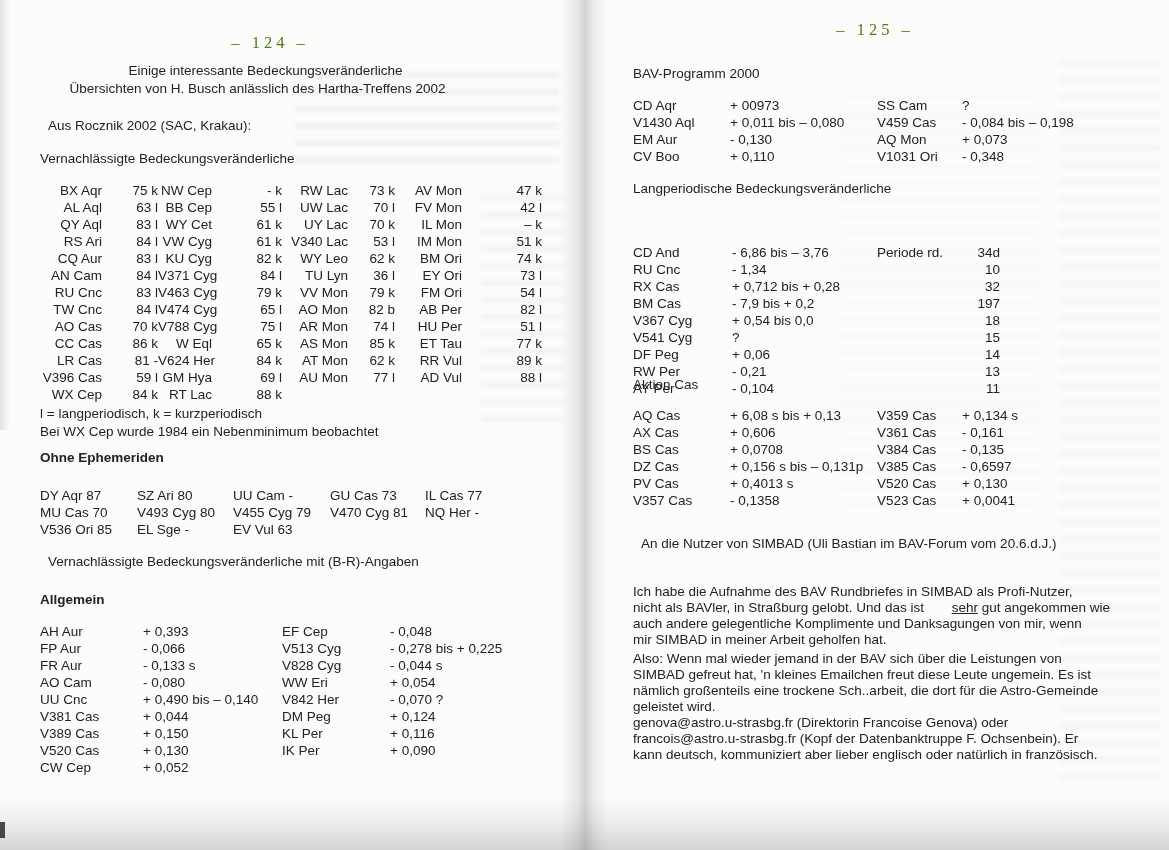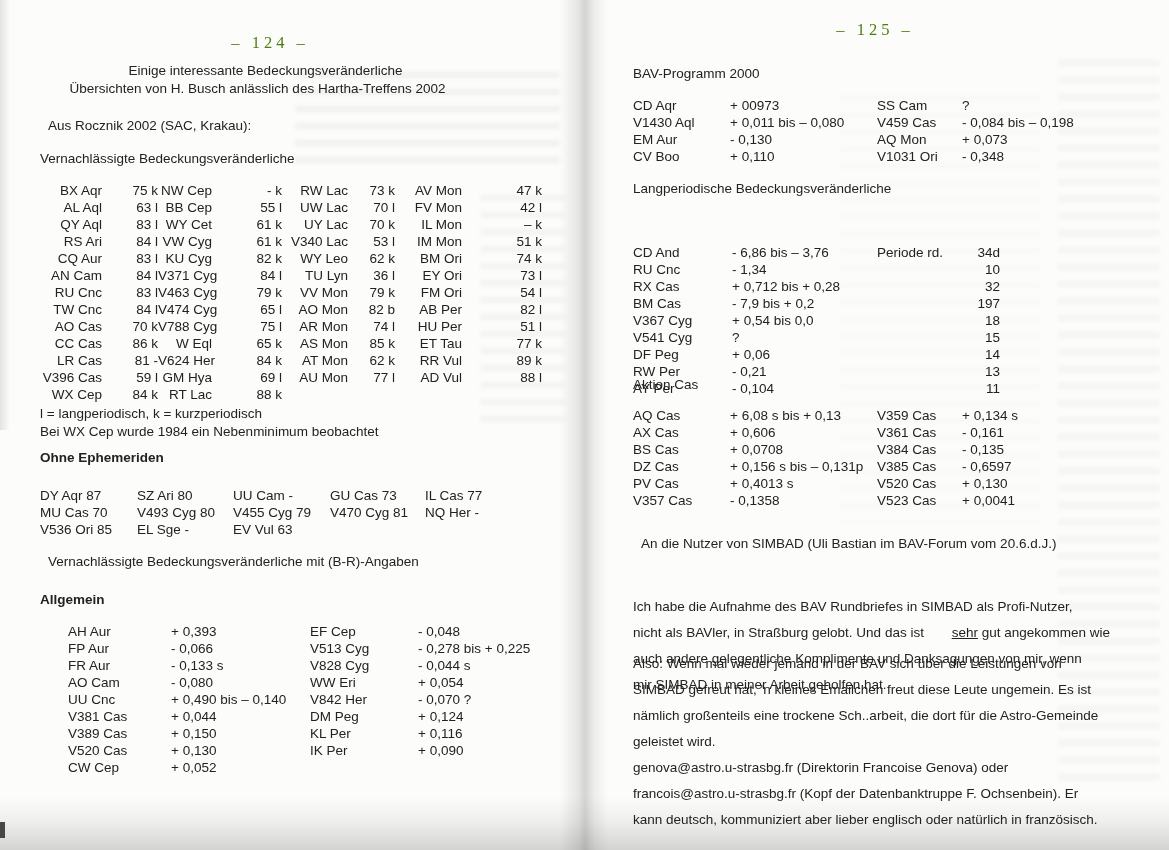--- a/index.html
+++ b/index.html
@@ -17,21 +17,21 @@
   }
   .grid { display:grid; }
   .grid span { line-height:17px; white-space:nowrap; }
   .tbl-main  { grid-template-columns:62px 56px 54px 70px 66px 47px 67px 80px; }
   .tbl-eph   { grid-template-columns:97px 96px 97px 95px 110px; }
   .tbl-br    { grid-template-columns:103px 139px 108px 170px; }
   .tbl-bav   { grid-template-columns:97px 147px 85px 190px; }
   .tbl-lang  { grid-template-columns:99px 145px 80px 43px; }
   .tbl-lang .num { text-align:right; }
   .tbl-akt   { grid-template-columns:97px 147px 85px 190px; }
-  .para { white-space:pre-line; line-height:26px; width:534px; }
+  .para { white-space:pre-line; line-height:16px; width:534px; }
   .u { text-decoration:underline;margin-left:24px; }
   
   .gutter-shadow {
     left:560px; top:0; width:48px; height:850px; pointer-events:none;
     background:linear-gradient(90deg, rgba(0,0,0,0) 0%, rgba(0,0,0,0.09) 38%,
                rgba(0,0,0,0.16) 52%, rgba(0,0,0,0.06) 72%, rgba(0,0,0,0) 100%);
   }
   .bottom-shadow {
     left:0; top:796px; width:1169px; height:54px; pointer-events:none;
     background:linear-gradient(180deg, rgba(0,0,0,0) 0%, rgba(0,0,0,0.05) 45%, rgba(0,0,0,0.16) 100%);
@@ -212,21 +212,21 @@
     <span>V536 Ori 85</span>
     <span>EL Sge -</span>
     <span>EV Vul 63</span>
     <span></span>
     <span></span>
   </div>
 
 <div class="abs bold" style="left:40px; top:554px;">Vernachlässigte Bedeckungsveränderliche mit (B-R)-Angaben</div>
 <div class="abs" style="left:40px; top:592px;font-weight:bold;">Allgemein</div>
 
-<div class="abs grid tbl-br" style="left:40px; top:623px;margin-left:28px;">
+<div class="abs grid tbl-br" style="left:40px; top:623px;">
 
     <span>AH Aur</span>
     <span>+ 0,393</span>
     <span>EF Cep</span>
     <span>-  0,048</span>
 
     <span>FP Aur</span>
     <span>-  0,066</span>
     <span>V513 Cyg</span>
     <span>-  0,278 bis + 0,225</span>

